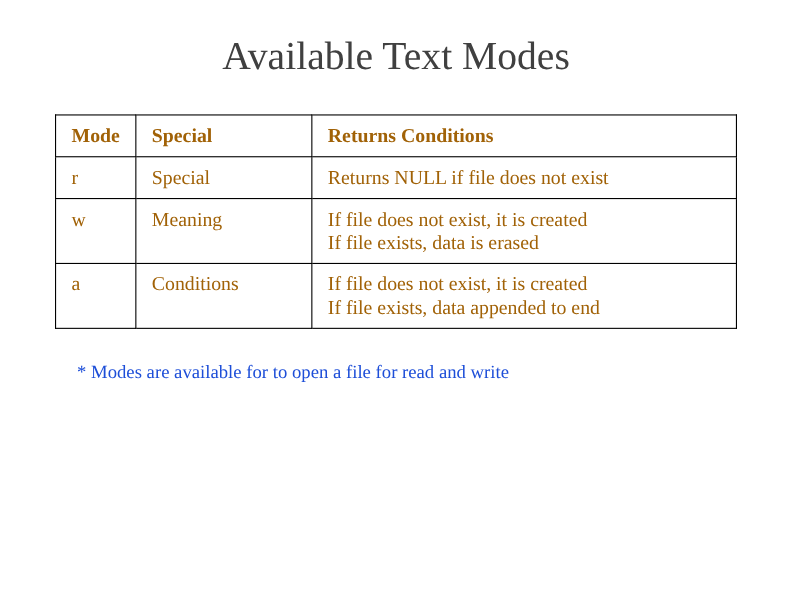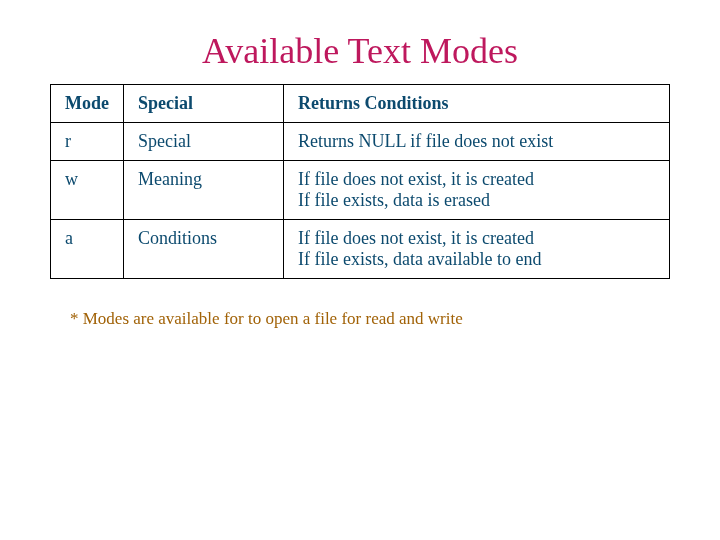--- a/index.html
+++ b/index.html
@@ -21,36 +21,36 @@
       height: 540px;
       padding: 30px 50px;
       display: flex;
       flex-direction: column;
       align-items: flex-start;
     }
 
     .title {
       font-size: 36px;
       font-weight: normal;
-      color: #be185d;
-      margin-bottom: 12px;
+      color: #404040;
+      margin-bottom: 32px;
       align-self: center;
       font-family: Georgia, serif;
     }
 
     .table-wrapper {
       width: 100%;
       margin-bottom: 20px;
     }
 
     table {
       width: 100%;
       border-collapse: collapse;
       font-size: 18px;
-      color: #0c4a6e;
+      color: #a16207;
     }
 
     table td, table th {
       border: 1px solid #000;
       padding: 8px 14px;
       vertical-align: top;
     }
 
     .header-row td {
       font-weight: bold;
@@ -64,21 +64,21 @@
     .col-meaning {
       width: 160px;
     }
 
     .col-special {
       flex: 1;
     }
 
     .footnote {
       font-size: 17px;
-      color: #a16207;
+      color: #1d4ed8;
       margin-top: 10px;
       padding-left: 20px;
     }
   </style>
 </head>
 <body>
 
 <div class="page">
   <h1 class="title">Available Text Modes</h1>
 
@@ -105,21 +105,21 @@
             <td>
               <div>If file does not exist, it is created</div>
               <div>If file exists, data is erased</div>
             </td>
           </tr>
           <tr>
             <td>a</td>
             <td>Conditions</td>
             <td>
               <div>If file does not exist, it is created</div>
-              <div>If file exists, data available to end</div>
+              <div>If file exists, data appended to end</div>
             </td>
           </tr>
         </tbody>
     </table>
   </div>
 
   <div class="footnote">*  Modes are available for to open a file for read and write</div>
 </div>
 
 </body></html>

